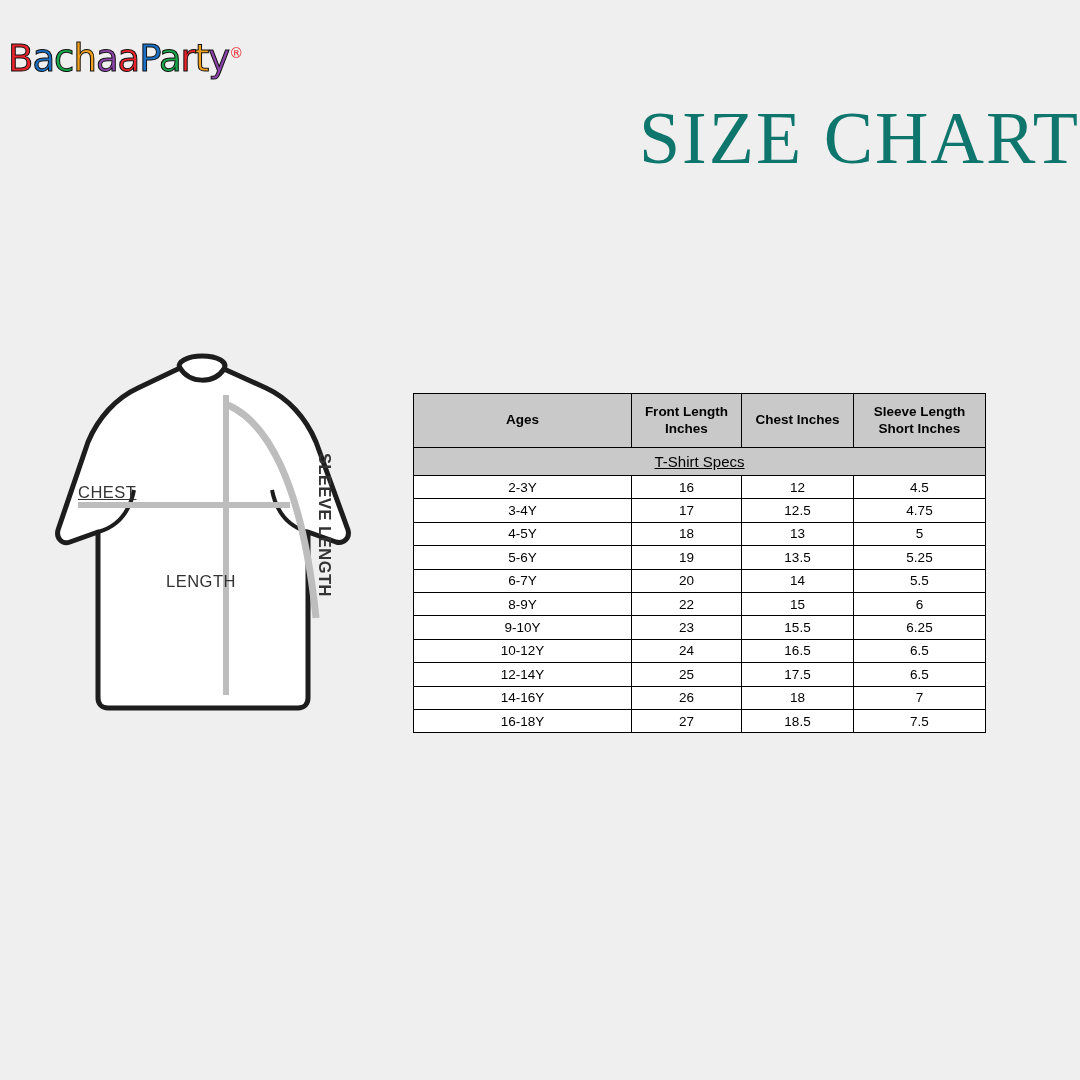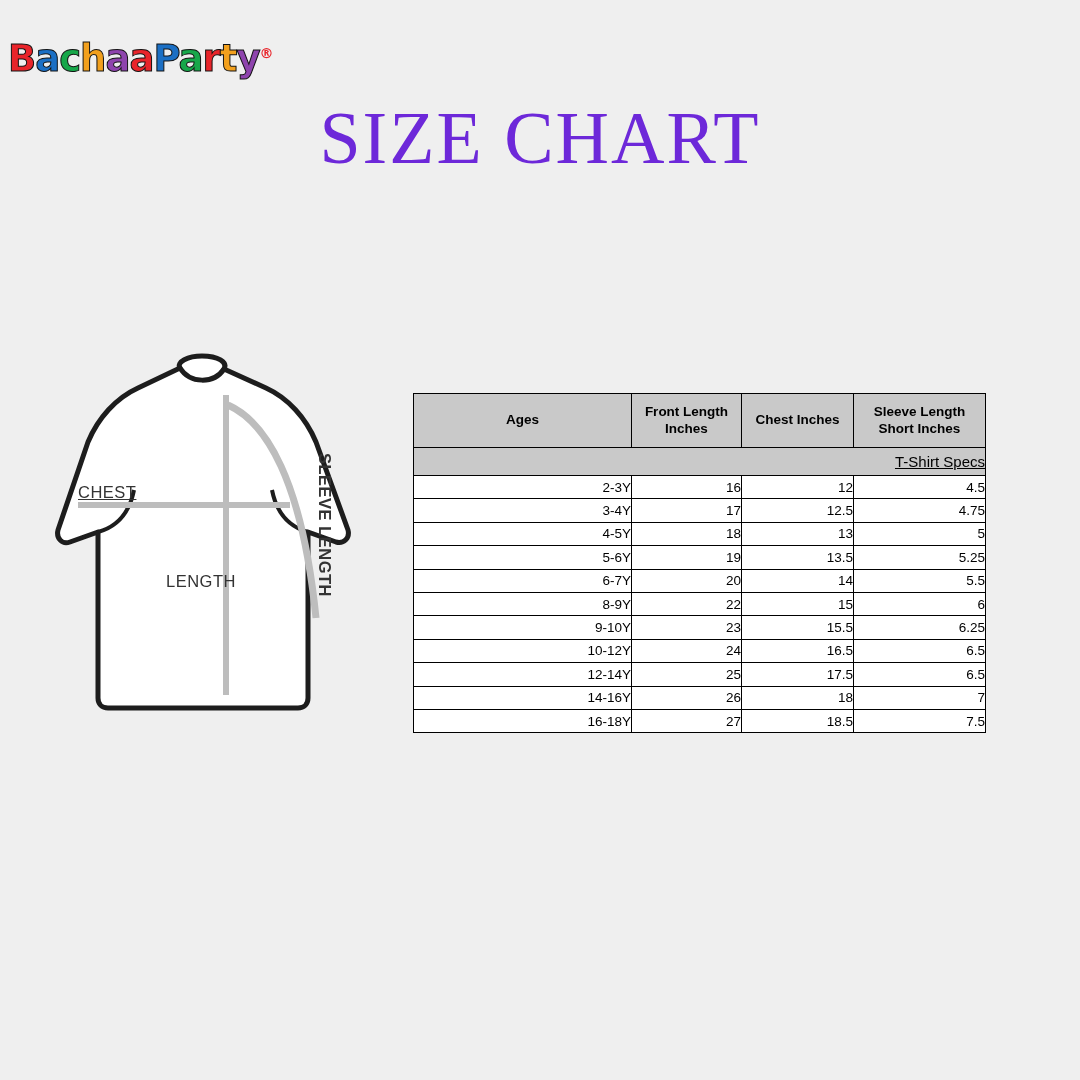--- a/index.html
+++ b/index.html
@@ -18,21 +18,21 @@
   
   #logo {
     position: absolute;
     left: 8px;
     top: 18px;
     width: 255px;
     height: 70px;
   }
   #logo .logo-text {
     font-family: "DejaVu Sans", sans-serif;
-    font-weight: bold;
+    font-weight: normal;
     font-size: 37px;
     letter-spacing: -1px;
     line-height: 70px;
     white-space: nowrap;
     -webkit-text-stroke: 1px #111;
   }
   #logo .l1 { color: #e8242a; }
   #logo .l2 { color: #1b6fc4; }
   #logo .l3 { color: #17a74a; }
   #logo .l4 { color: #f2a01d; }
@@ -49,25 +49,25 @@
     -webkit-text-stroke: 0;
     vertical-align: super;
   }
 
   
   #page-title {
     position: absolute;
     left: 0;
     top: 96px;
     width: 1080px;
-    text-align: center;
+    text-align: right;
     font-family: "Liberation Serif", serif;
     font-size: 74px;
     letter-spacing: 2px;
-    color: #6d28d9;
+    color: #0f766e;
   }
 
   
   #garment {
     position: absolute;
     left: 30px;
     top: 350px;
     width: 360px;
     height: 420px;
   }
@@ -124,21 +124,20 @@
     height: 49px;
     font-weight: bold;
     font-size: 13.5px;
     line-height: 1.25;
     padding: 2px 4px;
   }
   table.spec tbody td {
     height: 22.4px;
     font-size: 13.5px;
     padding: 0;
-    text-align: right;
   }
   col.c-age { width: 218px; }
   col.c-fl  { width: 110px; }
   col.c-ch  { width: 112px; }
   col.c-sl  { width: 132px; }
 </style>
 </head>
 <body>
 
 <div id="logo">

